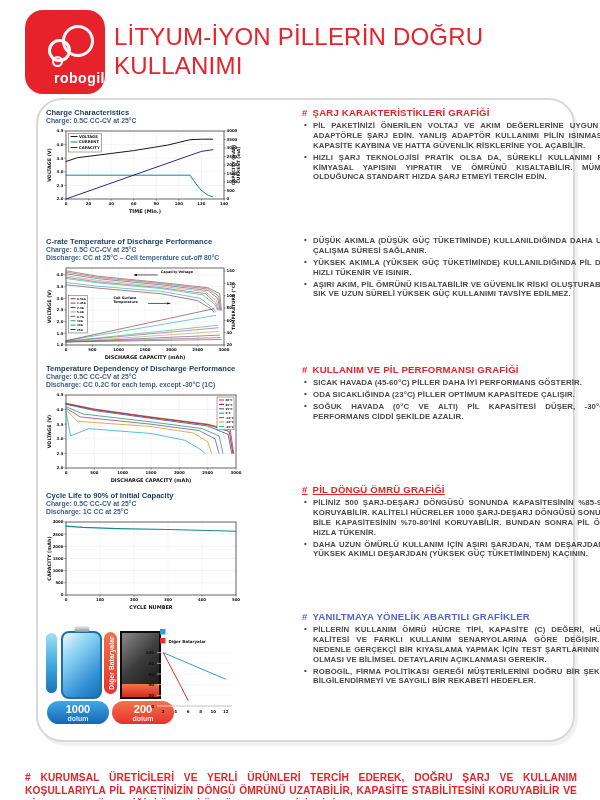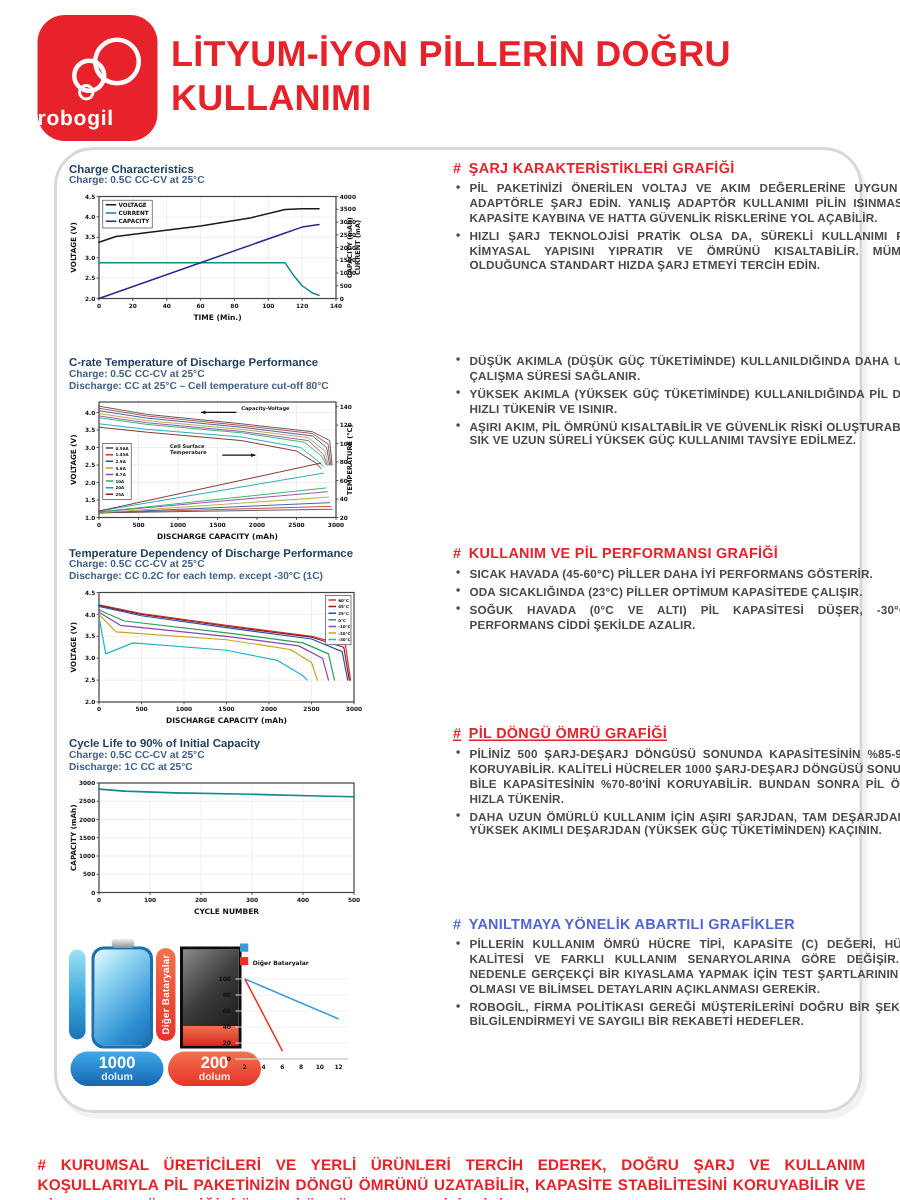--- a/index.html
+++ b/index.html
@@ -4,22 +4,22 @@
 <style>
   html,body{margin:0;padding:0;}
   body{width:600px;height:800px;background:#fff;font-family:"Liberation Sans",sans-serif;position:relative;overflow:hidden;}
   .abs{position:absolute;}
   
   #logo{left:25px;top:10px;width:80px;height:84px;background:#e8222a;border-radius:18px;}
   .logo-c{position:absolute;border:3px solid #fff;border-radius:50%;}
   #logo .c1{width:26px;height:26px;left:37px;top:15px;}
   #logo .c2{width:17px;height:17px;left:23px;top:29px;}
   #logo .c3{width:7px;height:7px;left:27px;top:46px;border-width:2.5px;}
-  #logo .ltext{position:absolute;bottom:8px;width:100%;text-align:left;color:#fff;font-size:14px;font-weight:bold;letter-spacing:.5px;}
-  #title{left:114px;top:22px;width:440px;font-size:24px;font-weight:700;color:#e8222a;line-height:29px;letter-spacing:.2px;}
+  #logo .ltext{position:absolute;bottom:8px;width:100%;text-align:right;color:#fff;font-size:14px;font-weight:bold;letter-spacing:.5px;}
+  #title{left:114px;top:22px;width:440px;font-size:24px;font-weight:400;color:#e8222a;line-height:29px;letter-spacing:.2px;}
   
   #card{left:36px;top:98px;width:535px;height:640px;border:2px solid #d8d8d8;border-radius:26px;box-shadow:3px 4px 0 rgba(0,0,0,.05);}
   
   .chart-block{position:absolute;left:46px;width:198px;}
   .chart-title{font-size:7.6px;font-weight:bold;color:#1c3d5e;line-height:9px;}
   .chart-sub{font-size:6.8px;font-weight:bold;color:#41618a;line-height:8px;}
   .chart-block svg{display:block;margin-top:2px;}
   
   .section{position:absolute;left:262px;width:316px;margin-left:40px;}
   .sec-heading{font-size:9.6px;font-weight:800;letter-spacing:.2px;margin-bottom:3px;}

